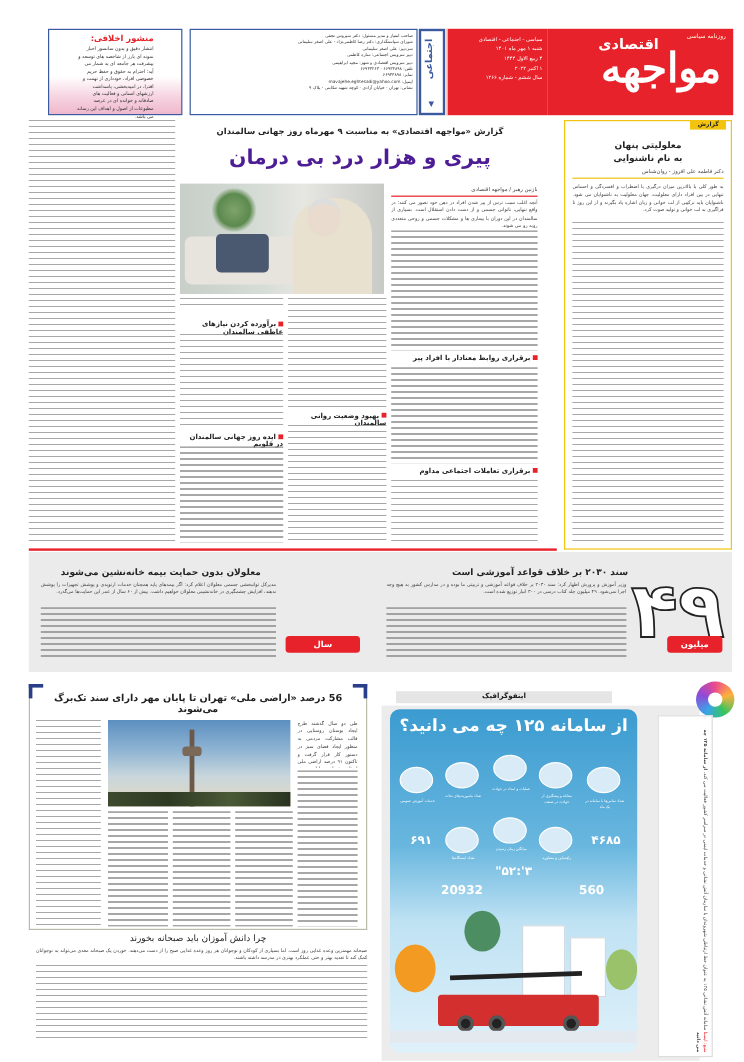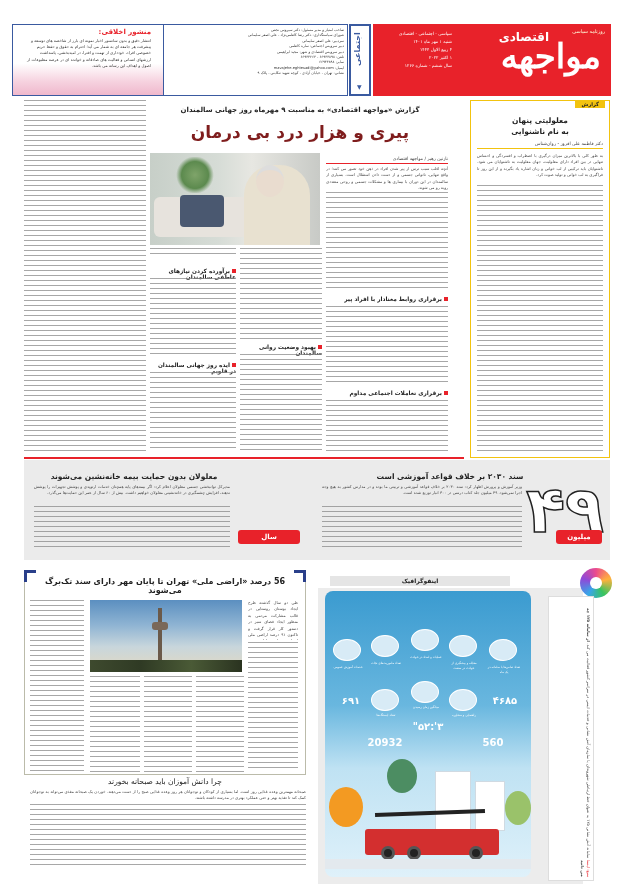--- a/index.html
+++ b/index.html
@@ -13,26 +13,26 @@
 #mast .logo{position:absolute;right:10px;top:12px;font-size:34px;font-weight:bold;color:#fff;font-family:"DejaVu Serif",serif;letter-spacing:-2px}
 #mast .logo2{position:absolute;right:62px;top:6px;font-size:12px;color:#fff;font-weight:bold}
 #mast .tagline{position:absolute;right:6px;top:4px;font-size:5px;color:#ffd}
 #mastinfo{left:372px;top:24px;width:84px;height:72px;background:#e8222a;border-left:1px solid #fff}
 #mastinfo div{font-size:4.4px;color:#fff;line-height:8px;padding-right:4px}
 #section{left:349px;top:24px;width:22px;height:72px;background:#fff;border:2px solid #3a5aa0}
 #section .lbl{position:absolute;top:6px;left:2px;width:14px;height:40px;writing-mode:vertical-rl;transform:rotate(180deg);color:#3a5aa0;font-size:8px;font-weight:bold}
 #section .arr{position:absolute;bottom:4px;left:6px;color:#3a5aa0;font-size:6px}
 #staff{left:158px;top:24px;width:190px;height:72px;border:1px solid #3a5aa0;padding:3px}
 #staff div{font-size:3.6px;line-height:5.4px;color:#333}
-#ethics{left:12px;top:24px;width:152px;height:72px;border:1px solid #3a5aa0;background:linear-gradient(to bottom,#fff 55%,#f6d3e0 80%,#f0b8cc 100%);padding:3px 12px}
+#ethics{left:40px;top:24px;width:112px;height:72px;border:1px solid #3a5aa0;background:linear-gradient(to bottom,#fff 55%,#f6d3e0 80%,#f0b8cc 100%);padding:3px 23px}
 #ethics .t{font-size:7px;color:#e8222a;font-weight:bold;text-align:right}
 #ethics .b{font-size:4px;line-height:6.2px;color:#333;margin-top:2px}
 
 #kicker{left:150px;top:106px;width:300px;font-size:7px;font-weight:bold;text-align:center;color:#222}
-#headline{left:150px;top:122px;width:300px;font-size:17px;font-weight:bold;text-align:center;color:#7f1d1d}
+#headline{left:150px;top:122px;width:300px;font-size:17px;font-weight:bold;text-align:center;color:#4c1d95}
 #photo{left:150px;top:153px;width:170px;height:92px;background:linear-gradient(90deg,#c7cfc8 0%,#d6dcd6 40%,#e7e7e2 60%,#c8cac6 100%)}
 #photo .sofa{position:absolute;left:4px;bottom:8px;width:110px;height:40px;background:#e7e3dd;border-radius:6px}
 #photo .pillow{position:absolute;left:30px;bottom:18px;width:44px;height:32px;background:#4a5870;border-radius:4px}
 #photo .plant{position:absolute;left:25px;top:4px;width:40px;height:36px;background:radial-gradient(circle,#7fa46a 0,#5c8a4e 50%,transparent 70%)}
 #photo .man{position:absolute;right:10px;bottom:0;width:66px;height:80px;background:#e8e1d0;border-radius:30px 30px 0 0}
 #photo .head{position:absolute;right:36px;top:12px;width:28px;height:32px;background:#e9dccf;border-radius:50%;border-top:5px solid #ddd}
 #byline{left:326px;top:156px;width:122px;font-size:4.5px;color:#444;border-bottom:1px solid #e8222a;padding-bottom:2px}
 .subh{font-size:5.8px;font-weight:bold;color:#222}
 .sq{display:inline-block;width:4px;height:4px;background:#e8222a;margin-left:2px}
 #bigrule{left:24px;top:457px;width:440px;height:2px;background:#e8222a}
@@ -181,20 +181,21 @@
 <div class="abs lines" style="left:90px;top:676px;width:50px;height:96px"></div>
 
 <div id="breakfast-title" class="abs">چرا دانش آموزان باید صبحانه بخورند</div>
 <div class="abs txt" style="left:30px;top:789px;width:276px;height:13px">صبحانه مهمترین وعده غذایی روز است. اما بسیاری از کودکان و نوجوانان هر روز وعده غذایی صبح را از دست می‌دهند. خوردن یک صبحانه مغذی می‌تواند به نوجوانان کمک کند تا تغذیه بهتر و حتی عملکرد بهتری در مدرسه داشته باشند.</div>
 <div class="abs lines" style="left:30px;top:804px;width:276px;height:64px"></div>
 
 <div id="infobg" class="abs"></div>
 <div id="infolabel" class="abs">اینفوگرافیک</div>
 <div id="swirl" class="abs"></div>
 <div id="info" class="abs">
+  <div class="ttl">از سامانه ۱۲۵ چه می دانید؟</div>
   <div class="ico" style="right:14px;top:48px"></div>
   <div class="ico" style="right:54px;top:44px"></div>
   <div class="ico" style="right:92px;top:38px"></div>
   <div class="ico" style="right:132px;top:44px"></div>
   <div class="ico" style="right:170px;top:48px"></div>
   <div class="icot" style="right:10px;top:74px">تعداد تماس‌ها با سامانه در یک ماه</div>
   <div class="icot" style="right:50px;top:70px">مقابله و پیشگیری از حوادث در صنعت</div>
   <div class="icot" style="right:88px;top:64px">عملیات و امداد در حوادث</div>
   <div class="icot" style="right:128px;top:70px">تعداد ماموریت‌های نجات</div>
   <div class="icot" style="right:166px;top:74px">خدمات آموزش عمومی</div>

